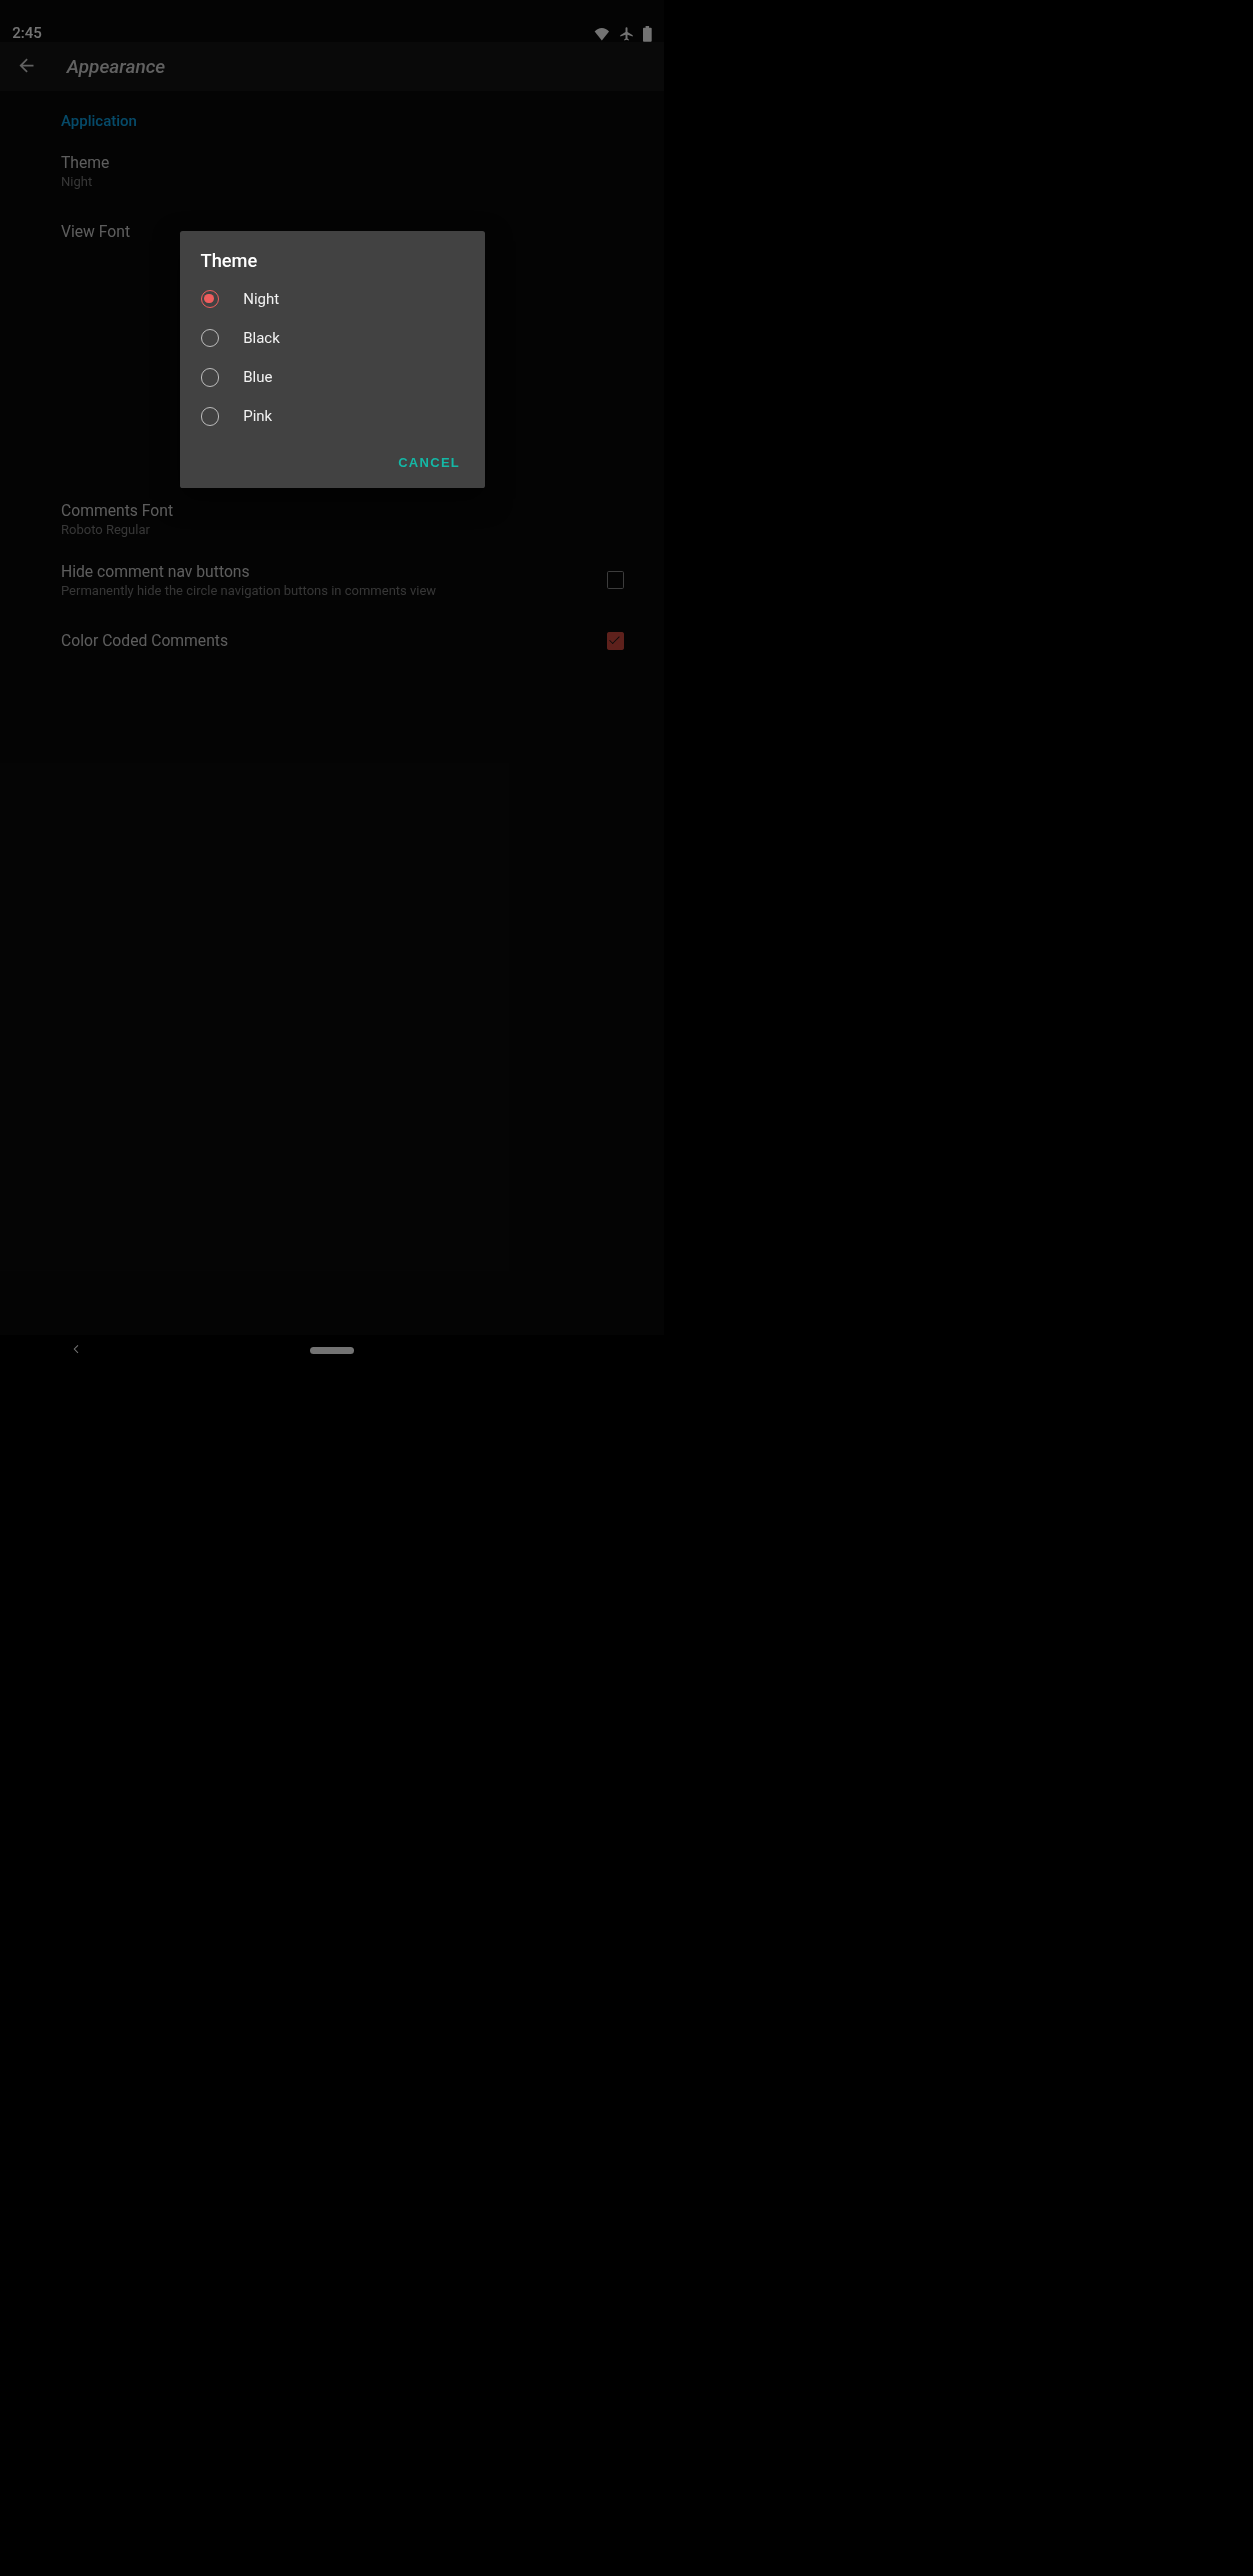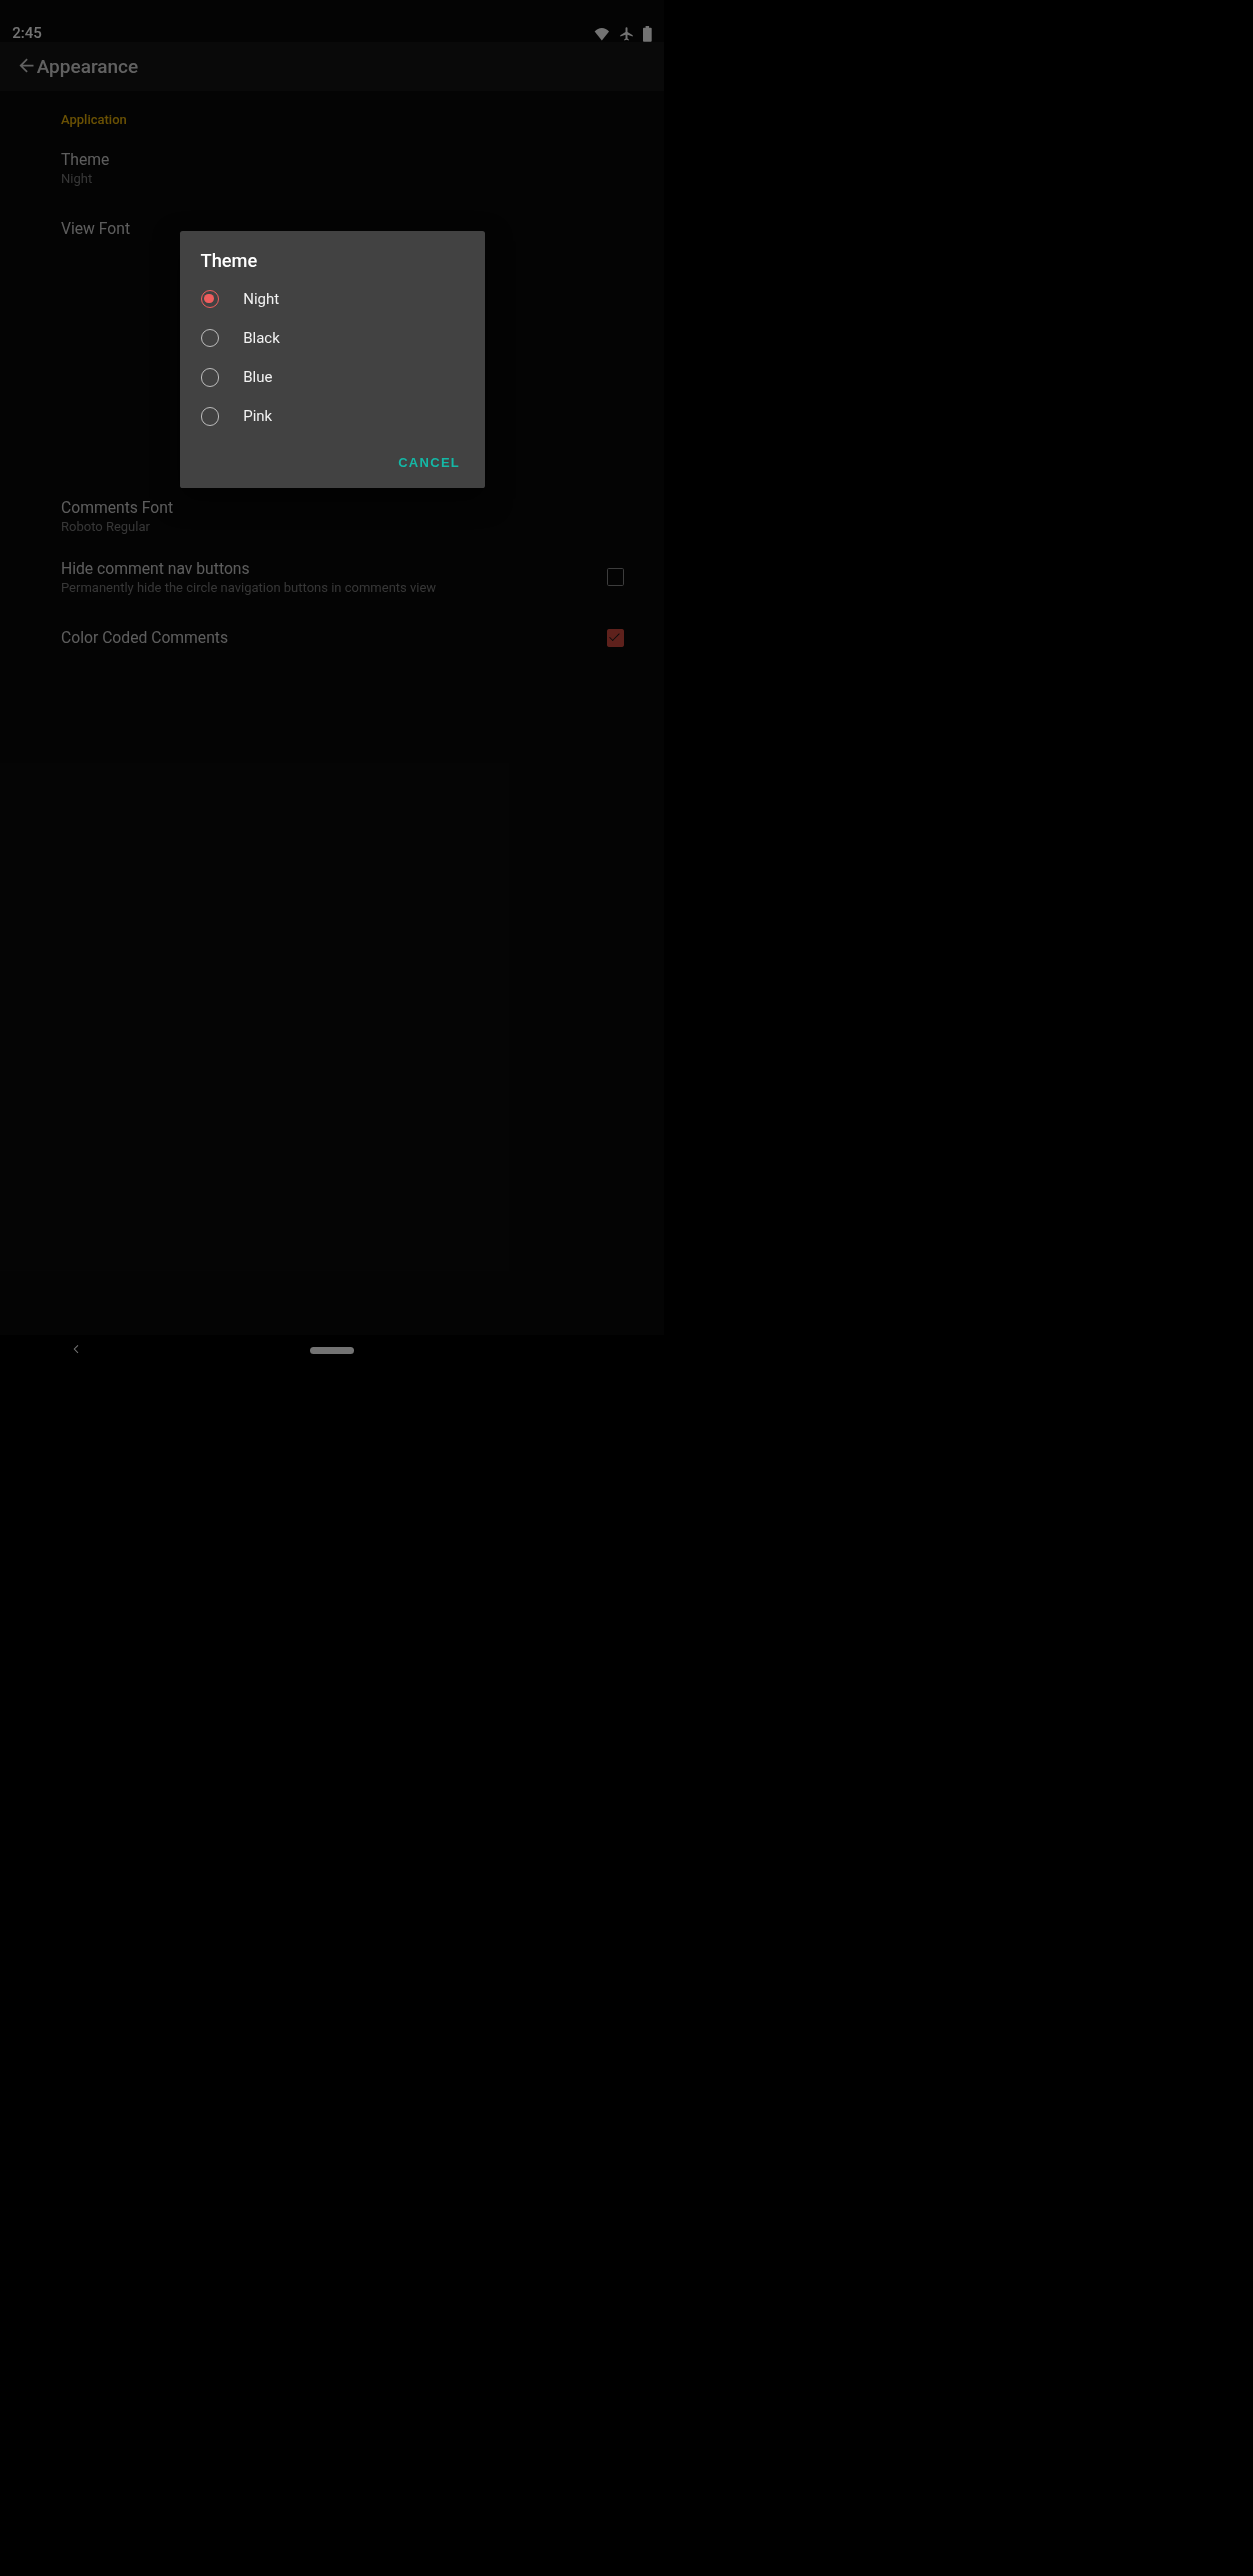--- a/index.html
+++ b/index.html
@@ -32,35 +32,37 @@
   }
   .status-right { display: flex; gap: 8.7px; align-items: center; }
   .status-right svg { display: block; }
 
   .app-bar {
     display: flex;
     align-items: center;
     height: 49px;
     padding: 0 15.7px;
     background: #141414;
+    gap: 30px;
+    font-style: italic;
   }
   .app-bar .title {
     font-size: 19px;
     font-weight: 500;
     color: #d8d8d8;
   }
   .back-arrow { color: #d8d8d8; }
 
   .settings {
     padding: 0 0 0 61px;
   }
 
   .section-header {
-    color: #eab308;
-    font-size: 13px;
+    color: #0ea5e9;
+    font-size: 15px;
     font-weight: 500;
     padding: 21px 0 10.4px;
   }
 
   .pref {
     padding: 12.2px 17.4px 12.2px 0;
     display: flex;
     align-items: center;
     justify-content: space-between;
     min-height: 61px;

